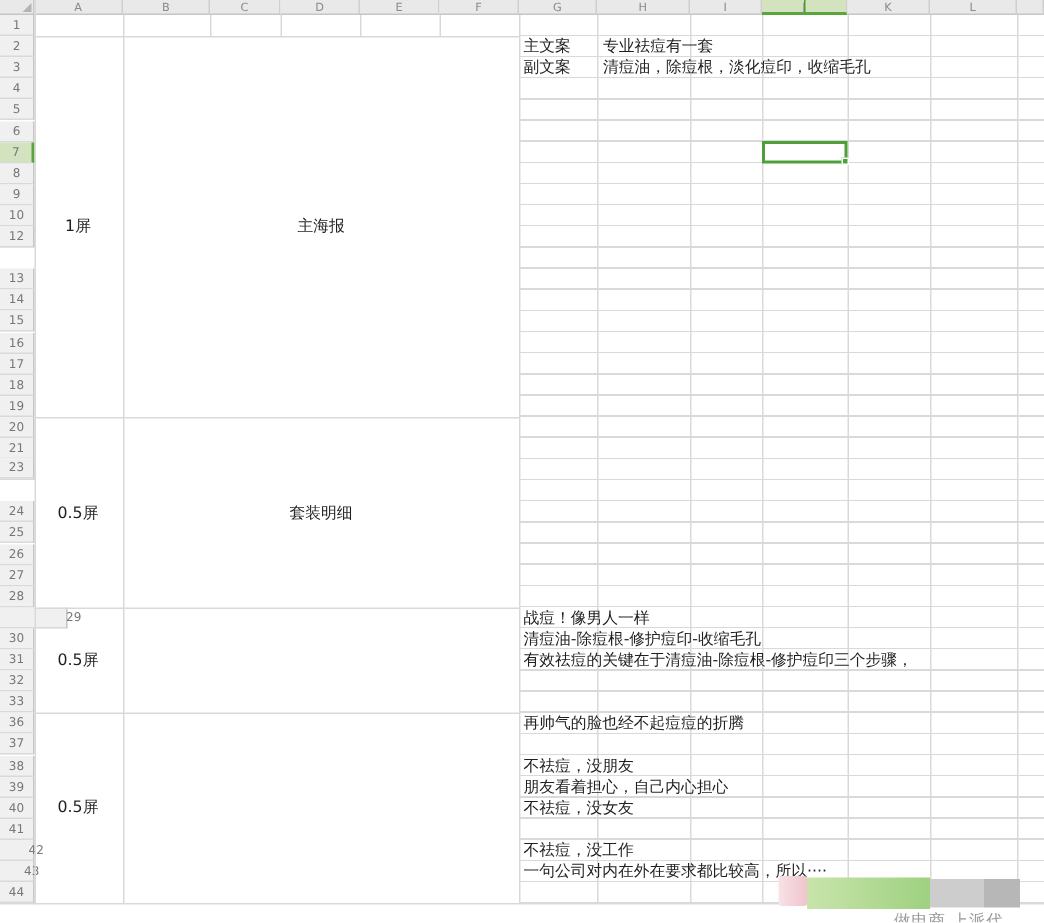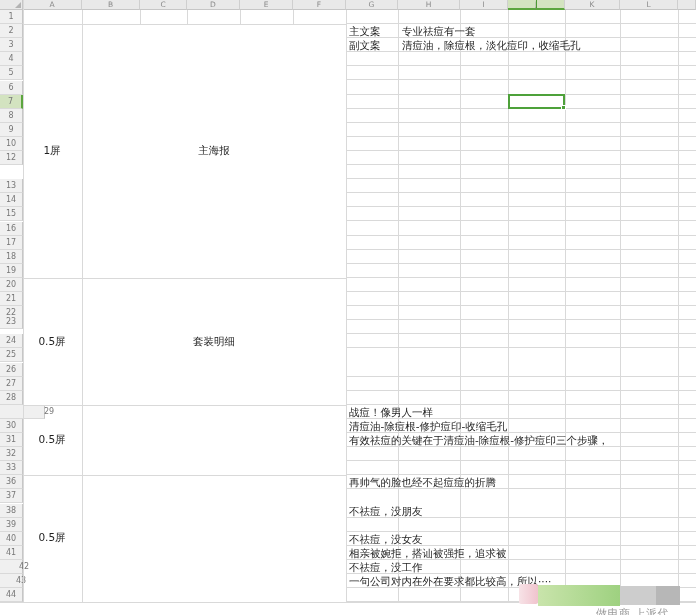--- a/index.html
+++ b/index.html
@@ -73,21 +73,21 @@
       <div class="row-header" style="top: 179.2px; height: 14.1px;">13</div>
       <div class="row-header" style="top: 193.3px; height: 14.1px;">14</div>
       <div class="row-header" style="top: 207.4px; height: 14.1px;">15</div>
       <div class="row-header" style="top: 221.5px; height: 14.1px;">16</div>
       <div class="row-header" style="top: 235.6px; height: 14.1px;">17</div>
       <div class="row-header" style="top: 249.7px; height: 14.1px;">18</div>
       <div class="row-header" style="top: 263.8px; height: 14.1px;">19</div>
       <div class="row-header" style="top: 277.9px; height: 14.1px;">20</div>
       <div class="row-header" style="top: 292px; height: 14.1px;">21</div>
       <div class="row-header" style="top: 306.1px; height: 14.1px;">22</div>
-      <div class="row-header" style="top: 315px; height: 14.1px;">23</div>
+      <div class="row-header" style="top: 305px; height: 14.1px;">23</div>
       <div class="row-header" style="top: 334.3px; height: 14.1px;">24</div>
       <div class="row-header" style="top: 348.4px; height: 14.1px;">25</div>
       <div class="row-header" style="top: 362.5px; height: 14.1px;">26</div>
       <div class="row-header" style="top: 376.6px; height: 14.1px;">27</div>
       <div class="row-header" style="top: 390.7px; height: 14.1px;">28</div>
       <div class="row-header" style="top: 404.8px; height: 14.1px; padding-left: 44px;">29</div>
       <div class="row-header" style="top: 418.9px; height: 14.1px;">30</div>
       <div class="row-header" style="top: 433px; height: 14.1px;">31</div>
       <div class="row-header" style="top: 447.1px; height: 14.1px;">32</div>
       <div class="row-header" style="top: 461.2px; height: 14.1px;">33</div>
@@ -133,22 +133,22 @@
 
   <div class="cell-text" style="left:349px;top:24px">主文案</div>
   <div class="cell-text" style="left:402px;top:24px">专业祛痘有一套</div>
   <div class="cell-text" style="left:349px;top:38px">副文案</div>
   <div class="cell-text" style="left:402px;top:38px">清痘油，除痘根，淡化痘印，收缩毛孔</div>
   <div class="cell-text" style="left:349px;top:405px">战痘！像男人一样</div>
   <div class="cell-text" style="left:349px;top:419px">清痘油-除痘根-修护痘印-收缩毛孔</div>
   <div class="cell-text" style="left:349px;top:433px">有效祛痘的关键在于清痘油-除痘根-修护痘印三个步骤，</div>
   <div class="cell-text" style="left:349px;top:475px">再帅气的脸也经不起痘痘的折腾</div>
   <div class="cell-text" style="left:349px;top:504px">不祛痘，没朋友</div>
+  <div class="cell-text" style="left:349px;top:518px">朋友看着担心，自己内心担心</div>
   <div class="cell-text" style="left:349px;top:532px">不祛痘，没女友</div>
-  <div class="cell-text" style="left:349px;top:546px">相亲被婉拒，搭讪被强拒，追求被</div>
   <div class="cell-text" style="left:349px;top:560px">不祛痘，没工作</div>
   <div class="cell-text" style="left:349px;top:574px">一句公司对内在外在要求都比较高，所以····</div>
 
   <div class="sel-cell"></div>
   <div class="sel-handle"></div>
 
   <div>
     <div class="wm wm-pink"></div>
     <div class="wm wm-green"></div>
     <div class="wm wm-gray1"></div>

